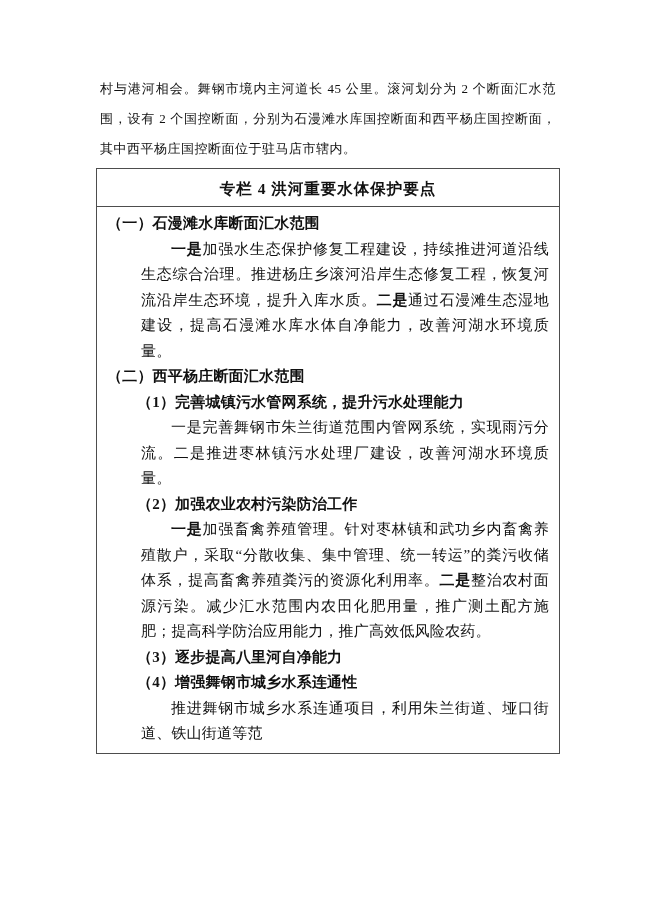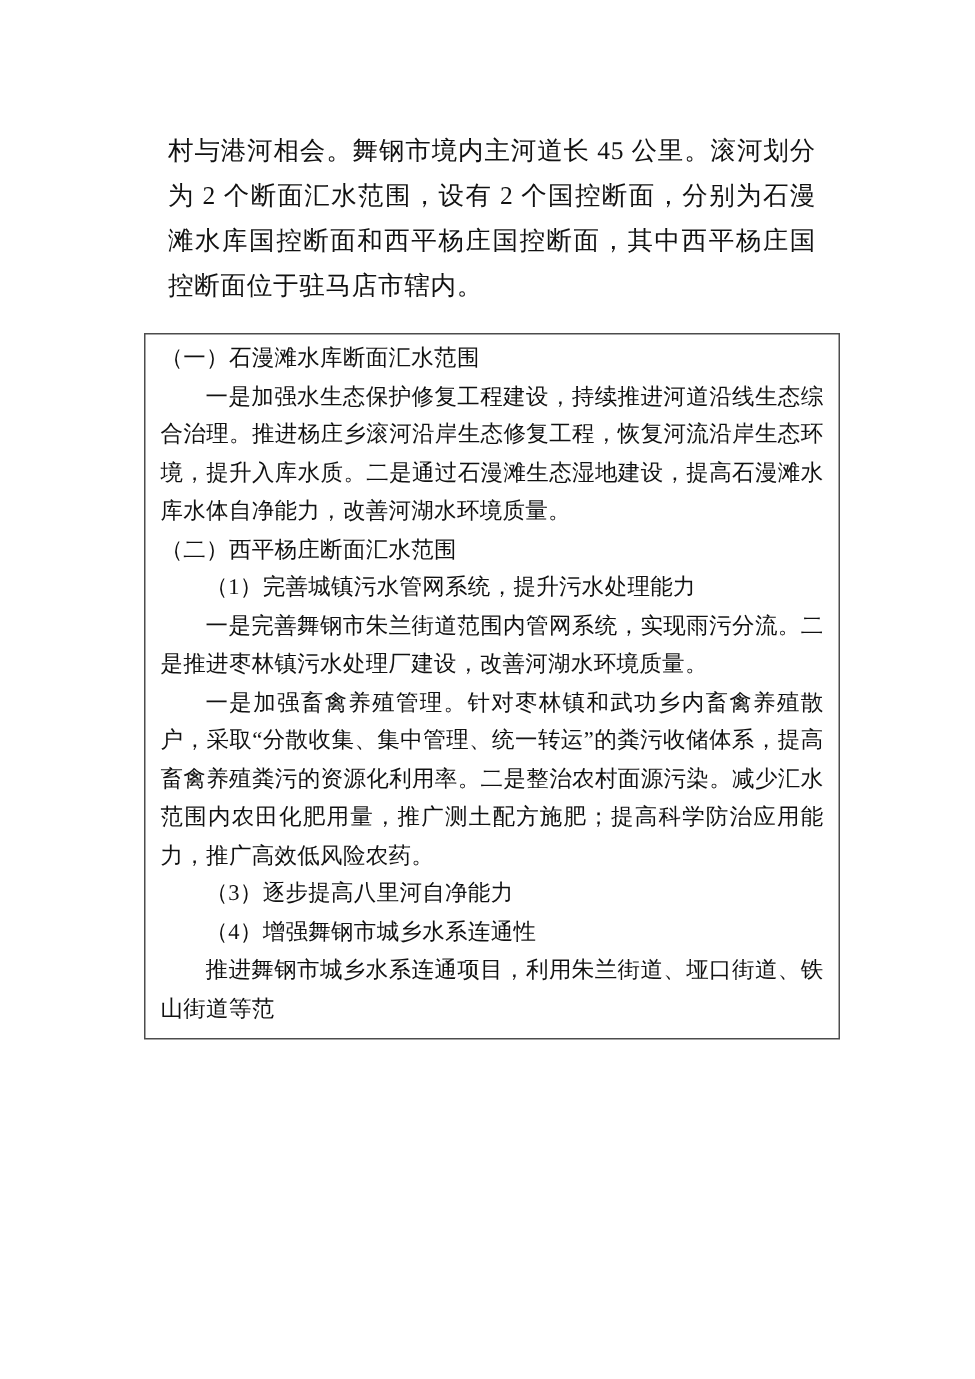--- a/index.html
+++ b/index.html
@@ -14,22 +14,22 @@
     color: #111111;
     overflow: hidden;
   }
   .page {
     box-sizing: border-box;
     width: 650px;
     height: 919px;
     padding: 70px 90px 0 96px;
   }
   .body-par {
-    margin: 16px;
-    font-size: 17px;
+    margin: 4px;
+    font-size: 13px;
     line-height: 30px;
     text-align: justify;
     text-justify: inter-character;
     letter-spacing: 0.5px;
   }
   .indent2 {
     text-indent: 2em;
   }
   .feature-box {
     margin-top: 4px;
@@ -59,40 +59,43 @@
   }
   .box-body .sec-h1 {
     font-weight: bold;
   }
   .box-body .sec-h2 {
     font-weight: bold;
     text-indent: 2em;
   }
   .box-body .sec-p {
     text-indent: 2em;
+    margin-left: 34px;
   }
   .run-bold {
-    font-weight: normal;
+    font-weight: bold;
   }
 </style>
 </head>
 <body>
 
 <div class="page">
 
   <p class="body-par">村与港河相会。舞钢市境内主河道长 45 公里。滚河划分为 2 个断面汇水范围，设有 2 个国控断面，分别为石漫滩水库国控断面和西平杨庄国控断面，其中西平杨庄国控断面位于驻马店市辖内。</p>
 
 
   <div class="feature-box">
+    <div class="box-title">专栏 4 洪河重要水体保护要点</div>
     <div class="box-body">
         <p class="sec-h1"><span class="run-bold">（一）石漫滩水库断面汇水范围</span></p>
         <p class="sec-p"><span class="run-bold">一是</span><span>加强水生态保护修复工程建设，持续推进河道沿线生态综合治理。推进杨庄乡滚河沿岸生态修复工程，恢复河流沿岸生态环境，提升入库水质。</span><span class="run-bold">二是</span><span>通过石漫滩生态湿地建设，提高石漫滩水库水体自净能力，改善河湖水环境质量。</span></p>
         <p class="sec-h1"><span class="run-bold">（二）西平杨庄断面汇水范围</span></p>
         <p class="sec-h2"><span class="run-bold">（1）完善城镇污水管网系统，提升污水处理能力</span></p>
         <p class="sec-p"><span>一是完善舞钢市朱兰街道范围内管网系统，实现雨污分流。二是推进枣林镇污水处理厂建设，改善河湖水环境质量。</span></p>
+        <p class="sec-h2"><span class="run-bold">（2）加强农业农村污染防治工作</span></p>
         <p class="sec-p"><span class="run-bold">一是</span><span>加强畜禽养殖管理。针对枣林镇和武功乡内畜禽养殖散户，采取“分散收集、集中管理、统一转运”的粪污收储体系，提高畜禽养殖粪污的资源化利用率。</span><span class="run-bold">二是</span><span>整治农村面源污染。减少汇水范围内农田化肥用量，推广测土配方施肥；提高科学防治应用能力，推广高效低风险农药。</span></p>
         <p class="sec-h2"><span class="run-bold">（3）逐步提高八里河自净能力</span></p>
         <p class="sec-h2"><span class="run-bold">（4）增强舞钢市城乡水系连通性</span></p>
         <p class="sec-p"><span>推进舞钢市城乡水系连通项目，利用朱兰街道、垭口街道、铁山街道等范</span></p>
       </div>
   </div>
 
 </div>
 
 </body></html>

